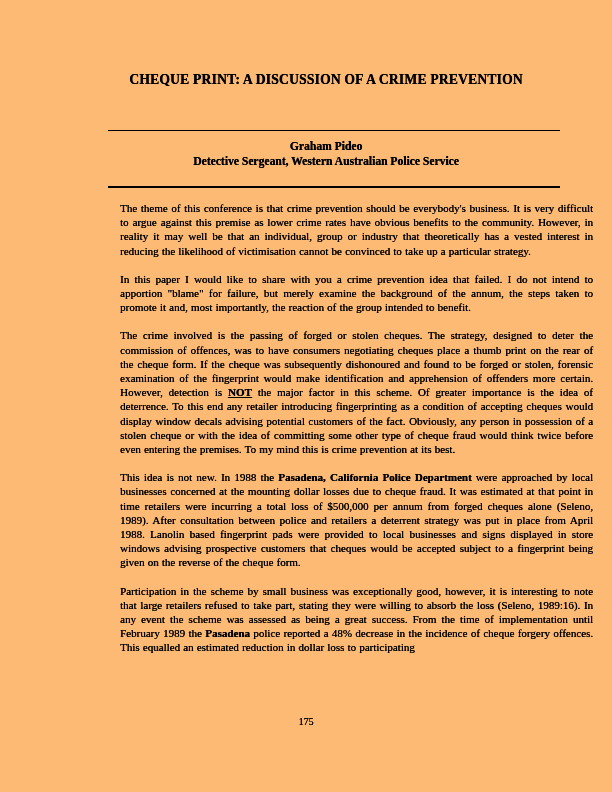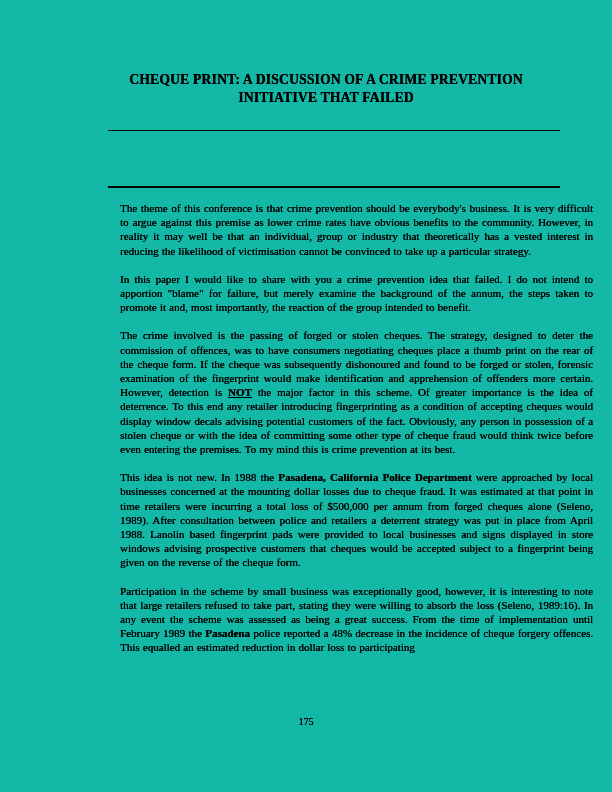--- a/index.html
+++ b/index.html
@@ -73,29 +73,32 @@
     top: 716px;
     left: 0;
     width: 612px;
     text-align: center;
     font-size: 10px;
   }
 </style>
 </head>
 <body>
 
-<div class="page" style="background: #14b8a6; color: rgb(0, 0, 0);">
+<div class="page" style="background: #fdba74; color: rgb(0, 0, 0);">
 
   <h1 class="title">
     <span>CHEQUE PRINT: A DISCUSSION OF A CRIME PREVENTION</span>
-    <span>INITIATIVE THAT FAILED</span>
   </h1>
 
   <div class="rule rule-thin"></div>
 
+  <div class="author-block">
+    <div>Graham Pideo</div>
+    <div>Detective Sergeant, Western Australian Police Service</div>
+  </div>
 
   <div class="rule rule-thick"></div>
 
   <div class="body-text">
     <p><span>The theme of this conference is that crime prevention should be everybody's business.  It is very difficult to argue against this premise as lower crime rates have obvious benefits to the community.  However, in reality it may well be that an individual, group or industry that theoretically has a vested interest in reducing the likelihood of victimisation cannot be convinced to take up a particular strategy.</span></p>
     <p><span>In this paper I would like to share with you a crime prevention idea that failed.  I do not intend to apportion "blame" for failure, but merely examine the background of the annum, the steps taken to promote it and, most importantly, the reaction of the group intended to benefit.</span></p>
     <p><span>The crime involved is the passing of forged or stolen cheques.  The strategy, designed to deter the commission of offences, was to have consumers negotiating cheques place a thumb print on the rear of the cheque form.  If the cheque was subsequently dishonoured and found to be forged or stolen, forensic examination of the fingerprint would make identification and apprehension of offenders more certain.  However, detection is </span><span class="bold-underline">NOT</span><span> the major factor in this scheme.  Of greater importance is the idea of deterrence.  To this end any retailer introducing fingerprinting as a condition of accepting cheques would display window decals advising potential customers of the fact.  Obviously, any person in possession of a stolen cheque or with the idea of committing some other type of cheque fraud would think twice before even entering the premises.  To my mind this is crime prevention at its best.</span></p>
     <p><span>This idea is not new.  In 1988 the </span><span class="bold">Pasadena, California Police Department</span><span> were approached by local businesses concerned at the mounting dollar losses due to cheque fraud.  It was estimated at that point in time retailers were incurring a total loss of $500,000 per annum from forged cheques alone (Seleno, 1989).  After consultation between police and retailers a deterrent strategy was put in place from April 1988.  Lanolin based fingerprint pads were provided to local businesses and signs displayed in store windows advising prospective customers that cheques would be accepted subject to a fingerprint being given on the reverse of the cheque form.</span></p>
     <p><span>Participation in the scheme by small business was exceptionally good, however, it is interesting to note that large retailers refused to take part, stating they were willing to absorb the loss (Seleno, 1989:16).  In any event the scheme was assessed as being a great success.  From the time of implementation until February 1989 the </span><span class="bold">Pasadena</span><span> police reported a 48% decrease in the incidence of cheque forgery offences.  This equalled an estimated reduction in dollar loss to participating</span></p>
   </div>

